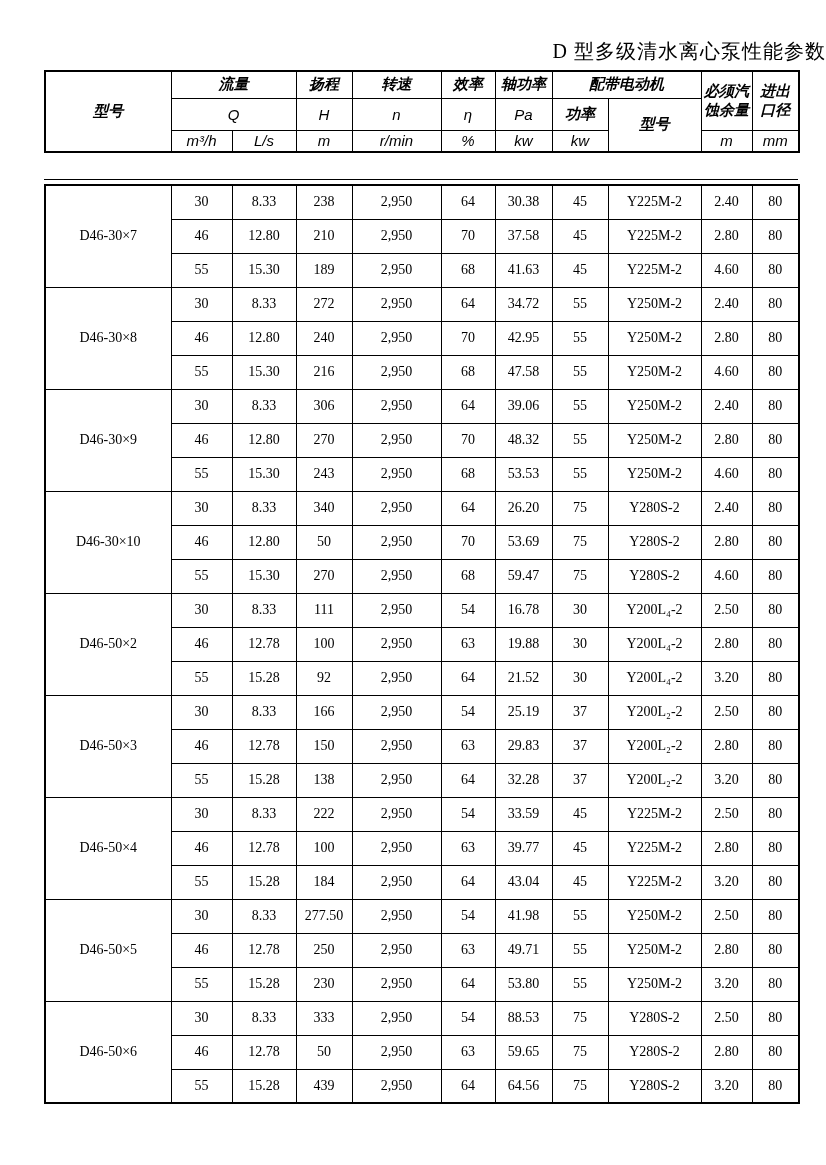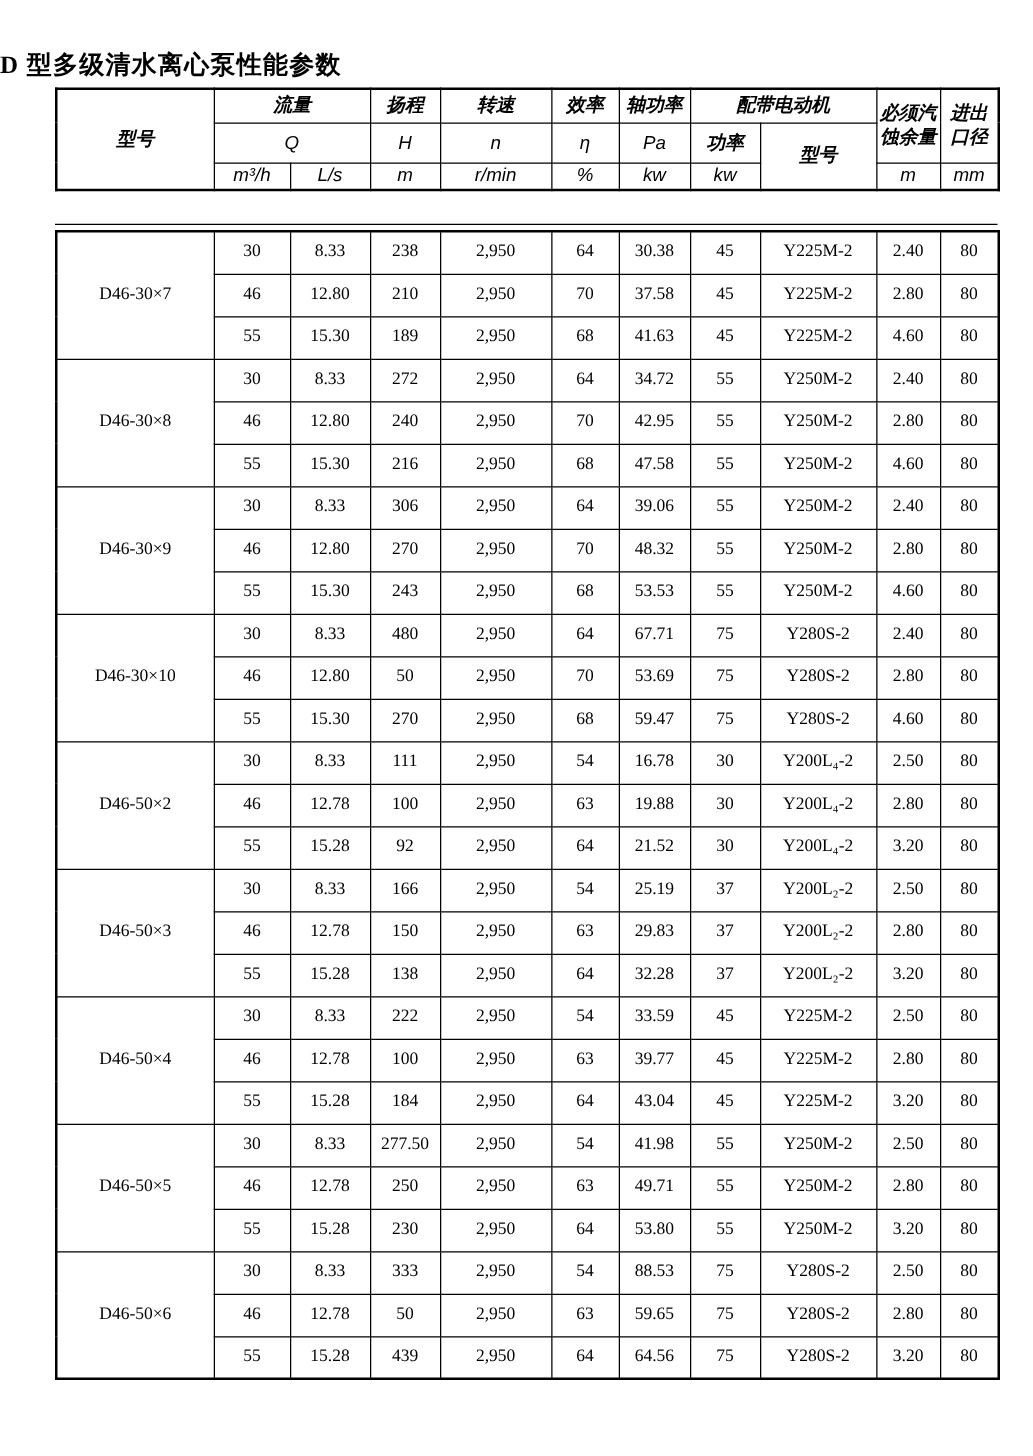--- a/index.html
+++ b/index.html
@@ -11,23 +11,23 @@
     background: #ffffff;
     color: #000000;
     overflow: hidden;
     font-family: "Liberation Serif", serif;
   }
   .title {
     position: absolute;
     top: 38px;
     left: 0;
     width: 100%;
-    text-align: left;
+    text-align: right;
     font-size: 20px;
-    font-weight: bold;
+    font-weight: normal;
     font-family: "Liberation Serif", serif;
     letter-spacing: 1px;
   }
   table {
     border-collapse: collapse;
     table-layout: fixed;
     position: absolute;
     left: 44px;
     width: 754px;
   }
@@ -254,24 +254,24 @@
           <td>53.53</td>
           <td>55</td>
           <td>Y250M-2</td>
           <td>4.60</td>
           <td>80</td>
         </tr>
         <tr>
           <td rowspan="3">D46-30×10</td>
           <td>30</td>
           <td>8.33</td>
-          <td>480</td>
-          <td>2,950</td>
-          <td>64</td>
-          <td>67.71</td>
+          <td>340</td>
+          <td>2,950</td>
+          <td>64</td>
+          <td>26.20</td>
           <td>75</td>
           <td>Y280S-2</td>
           <td>2.40</td>
           <td>80</td>
         </tr>
         <tr>
           <td>46</td>
           <td>12.80</td>
           <td>50</td>
           <td>2,950</td>

